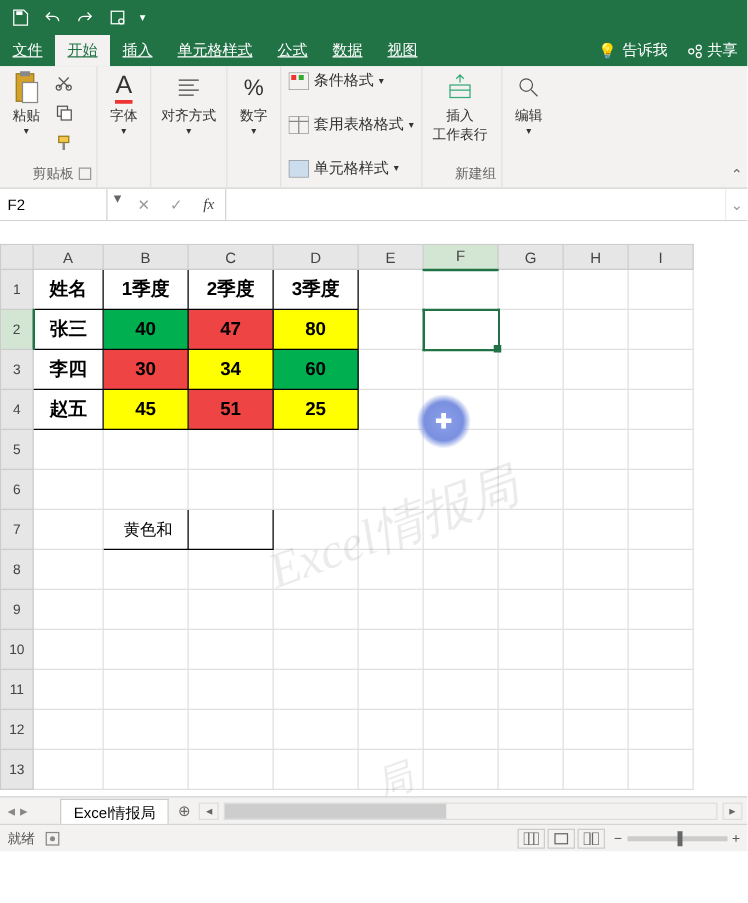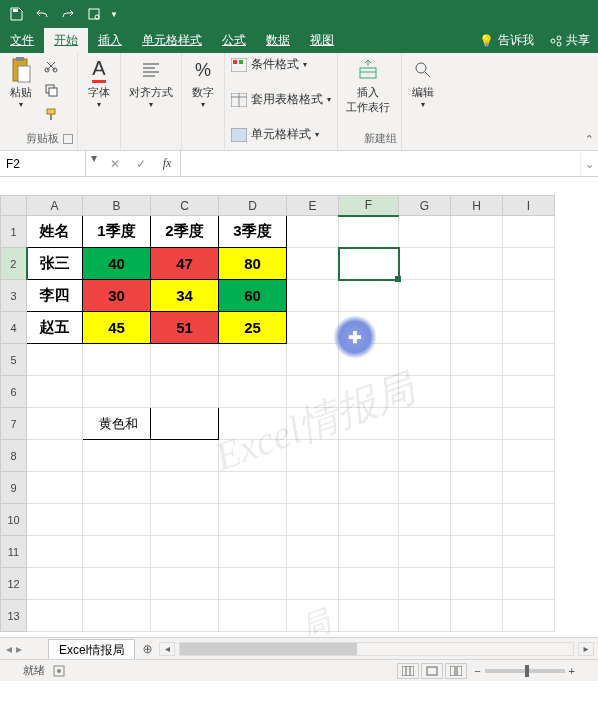--- a/index.html
+++ b/index.html
@@ -76,21 +76,21 @@
 .sheettabs { height: 22px; border-top: 1px solid #d4d4d4; display: flex; align-items: stretch; font-size: 12px; background: #f3f2f1; }
 .sheetnav { display: flex; align-items: center; padding: 0 6px; color: #888; gap: 4px; }
 .sheettab { background: #fff; border: 1px solid #ccc; border-bottom: none; padding: 2px 10px; margin-top: 1px; cursor: pointer; }
 .addsheet { width: 24px; display: flex; align-items: center; justify-content: center; color: #666; cursor: pointer; }
 .hscroll { flex: 1; display: flex; align-items: center; justify-content: flex-end; padding-right: 4px; gap: 2px; }
 .hscroll .track { flex: 1; height: 14px; background: #f3f2f1; border: 1px solid #ddd; margin: 0 2px; position: relative; }
 .hscroll .thumb { position: absolute; left: 0; top: 0; bottom: 0; width: 45%; background: #cdcdcd; }
 .hscroll .arr { width: 16px; height: 14px; border: 1px solid #ddd; display: flex; align-items: center; justify-content: center; color: #666; cursor: pointer; font-size: 10px; }
 
 
-.statusbar { height: 22px; background: #f3f2f1; border-top: 1px solid #d4d4d4; display: flex; align-items: center; font-size: 11px; color: #555; padding: 0 23px; }
+.statusbar { height: 22px; background: #f3f2f1; border-top: 1px solid #d4d4d4; display: flex; align-items: center; font-size: 11px; color: #555; padding: 0 6px; }
 .statusbar .spacer { flex: 1; }
 .statusbar .viewbtn { width: 22px; height: 16px; border: 1px solid #ccc; margin: 0 1px; display: flex; align-items: center; justify-content: center; cursor: pointer; font-size: 10px; }
 .statusbar .zoom { display: flex; align-items: center; gap: 4px; margin-left: 6px; }
 .statusbar .zslider { width: 80px; height: 4px; background: #ccc; position: relative; }
 .statusbar .zslider .zt { position: absolute; left: 50%; top: -4px; width: 4px; height: 12px; background: #666; }
 
 svg { display: block; }
 </style>
 </head>
 <body>

